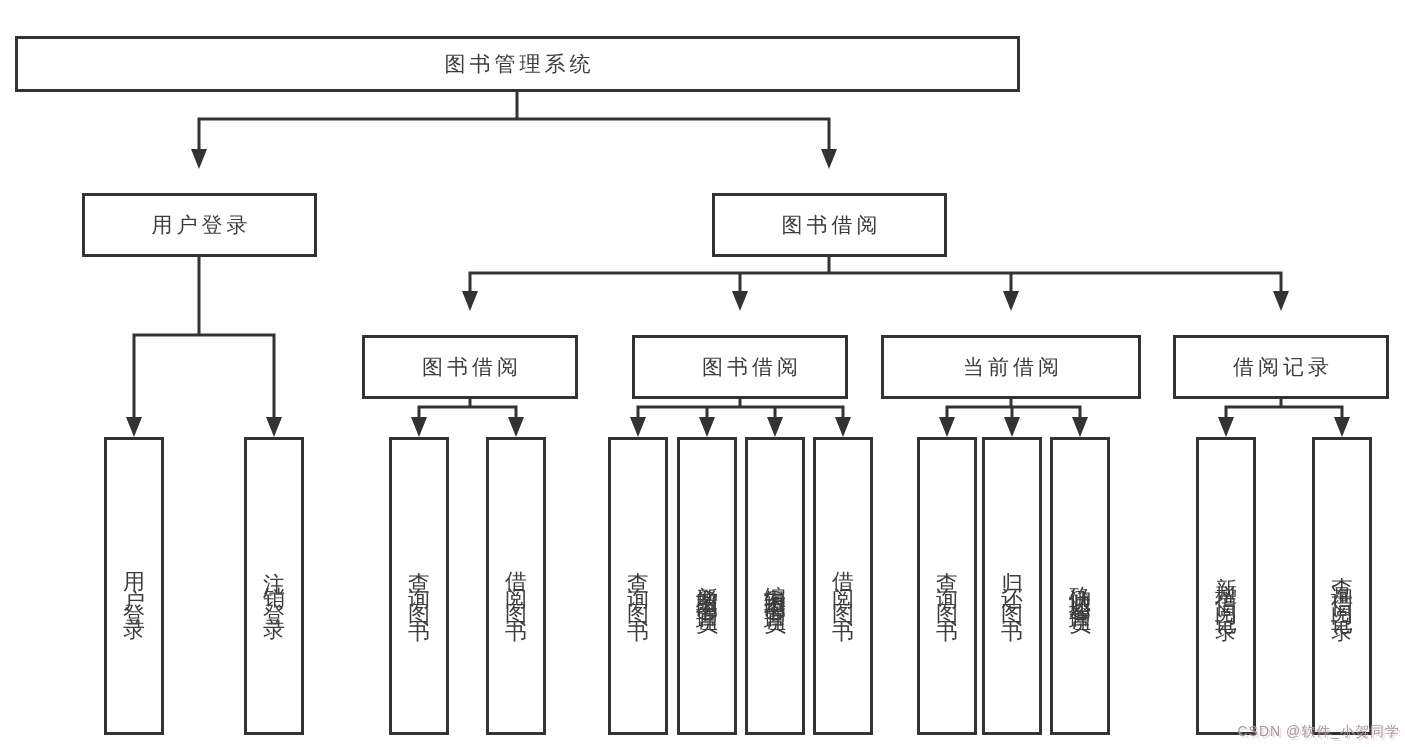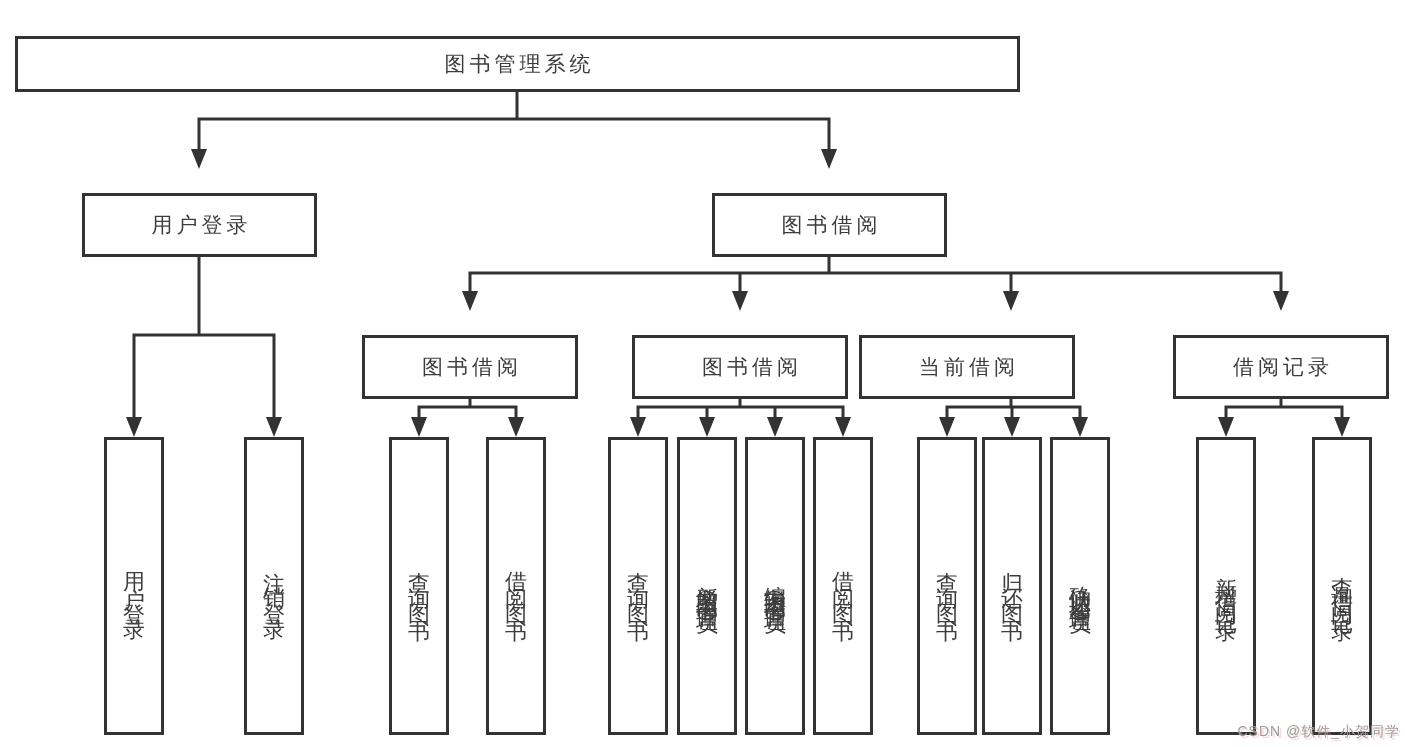--- a/index.html
+++ b/index.html
@@ -118,21 +118,21 @@
     <polygon points="1342,437 1334,417 1350,417"></polygon>
   </svg>
 
   <div class="hbox" style="left:15px; top:12px; width:1005px; height:56px;">图书管理系统</div>
 
   <div class="hbox" style="left:82px; top:169px; width:235px; height:64px;">用户登录</div>
   <div class="hbox" style="left:712px; top:169px; width:235px; height:64px;">图书借阅</div>
 
   <div class="hbox" style="left:362px; top:311px; width:216px; height:64px;">图书借阅</div>
   <div class="hbox" style="left:632px; top:311px; width:216px; height:64px;padding-left:20px;">图书借阅</div>
-  <div class="hbox" style="left:859px; top:311px; width:216px; height:64px;">当前借阅</div>
+  <div class="hbox" style="left:881px; top:311px; width:260px; height:64px;">当前借阅</div>
   <div class="hbox" style="left:1173px; top:311px; width:216px; height:64px;">借阅记录</div>
 
   <div class="vbox" style="left:104px; top:437px; width:60px; height:298px;">
     <span class="vtext len4">用户登录</span>
   </div>
   <div class="vbox" style="left:244px; top:437px; width:60px; height:298px;">
     <span class="vtext len4">注销登录</span>
   </div>
 
   <div class="vbox" style="left:389px; top:437px; width:60px; height:298px;">

